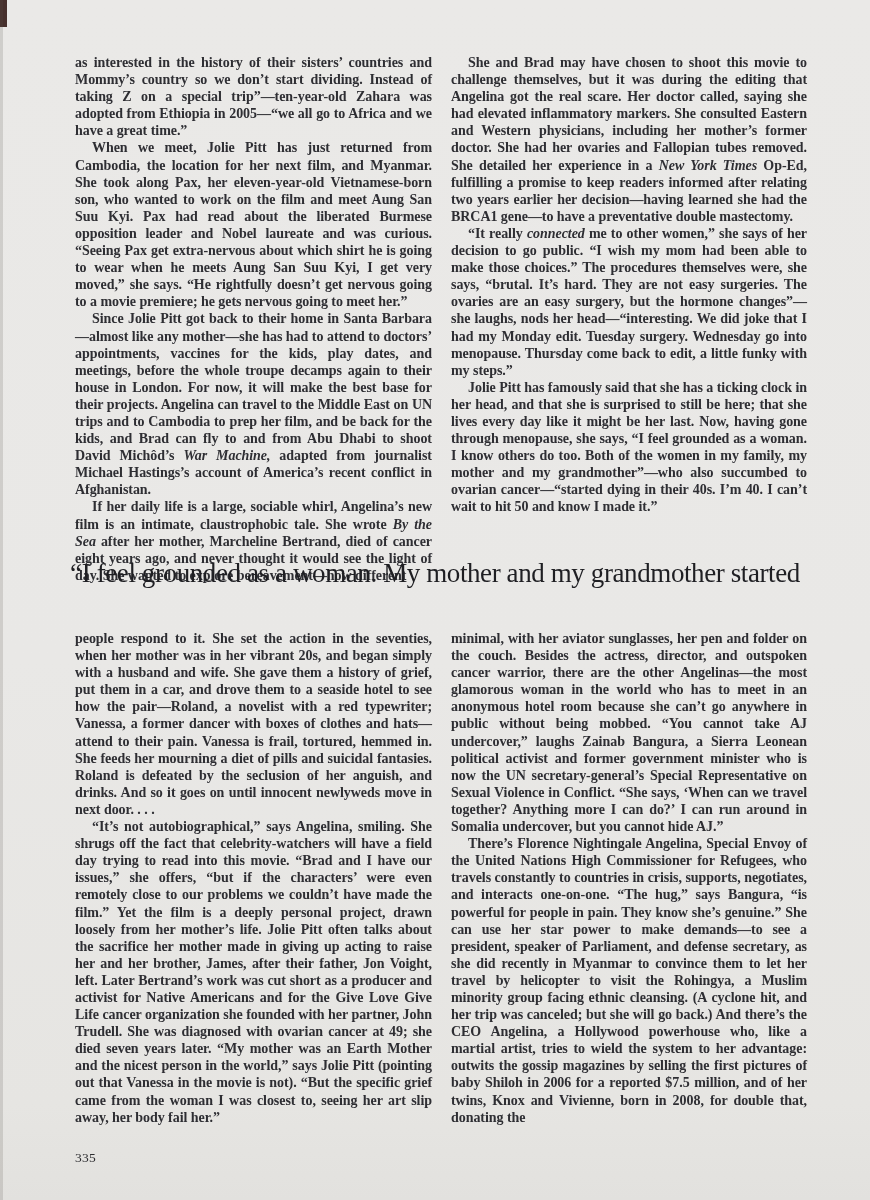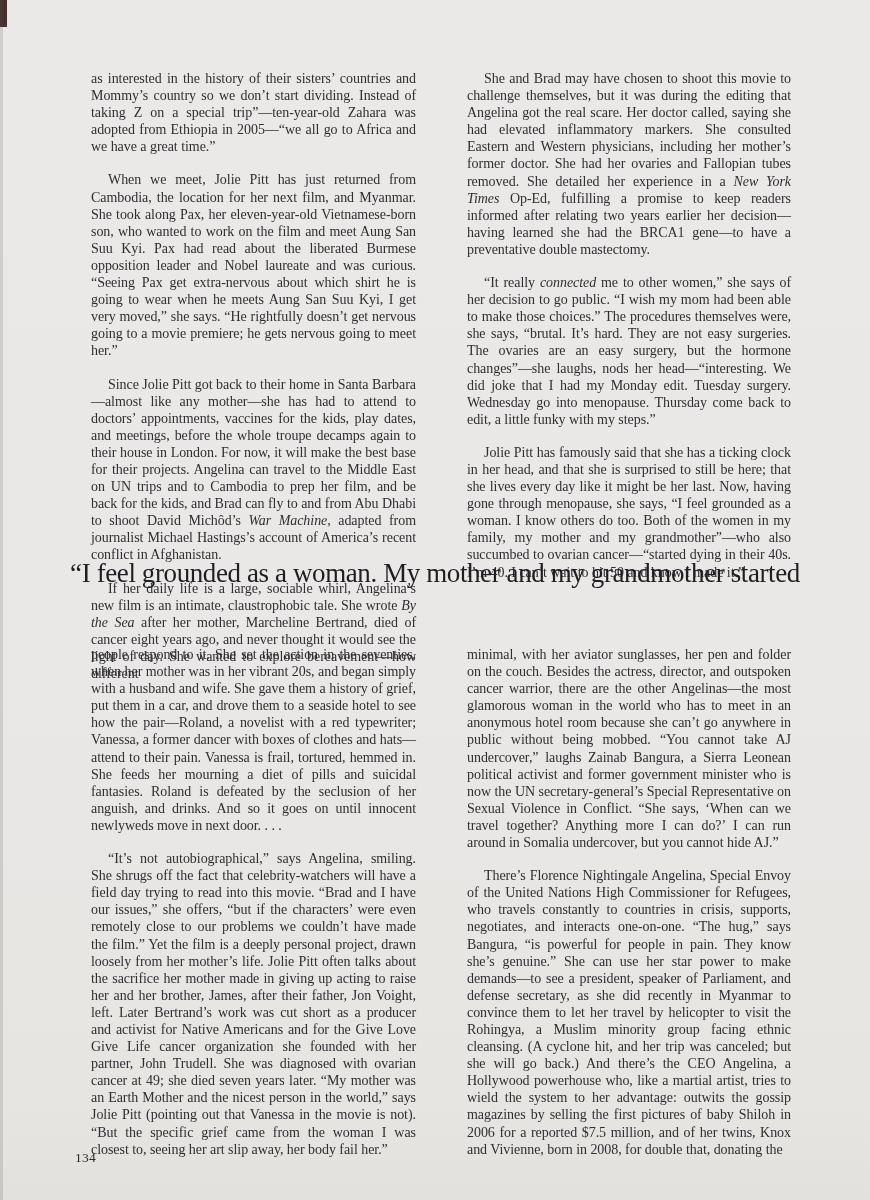--- a/index.html
+++ b/index.html
@@ -35,22 +35,23 @@
     background: rgba(90,85,80,0.18);
   }
   .col {
     position: absolute;
     text-align: justify;
     font-size: 14px;
     line-height: 17.1px;
     letter-spacing: -0.05px;
   }
   .col p.para {
-    margin: 16px;
+    margin: 0;
     padding: 0;
+    font-weight: bold;
   }
   .col p.para.indent {
     text-indent: 17px;
   }
   .italic { font-style: italic; }
   .col-top-left   { left: 75px;  top: 54px;  width: 357px; height: 500px; }
   .col-top-right  { left: 451px; top: 54px;  width: 356px; height: 500px; }
   .col-bot-left   { left: 75px;  top: 630px; width: 357px; height: 480px; }
   .col-bot-right  { left: 451px; top: 630px; width: 356px; height: 480px; }
   .pull-quote {
@@ -112,16 +113,16 @@
   <div class="col col-bot-left">
       <p class="para"><span>people respond to it. She set the action in the seventies, when her mother was in her vibrant 20s, and began simply with a husband and wife. She gave them a history of grief, put them in a car, and drove them to a seaside hotel to see how the pair—Roland, a novelist with a red typewriter; Vanessa, a former dancer with boxes of clothes and hats—attend to their pain. Vanessa is frail, tortured, hemmed in. She feeds her mourning a diet of pills and suicidal fantasies. Roland is defeated by the seclusion of her anguish, and drinks. And so it goes on until innocent newlyweds move in next door. . . .</span></p>
       <p class="para indent"><span>“It’s not autobiographical,” says Angelina, smiling. She shrugs off the fact that celebrity-watchers will have a field day trying to read into this movie. “Brad and I have our issues,” she offers, “but if the characters’ were even remotely close to our problems we couldn’t have made the film.” Yet the film is a deeply personal project, drawn loosely from her mother’s life. Jolie Pitt often talks about the sacrifice her mother made in giving up acting to raise her and her brother, James, after their father, Jon Voight, left. Later Bertrand’s work was cut short as a producer and activist for Native Americans and for the Give Love Give Life cancer organization she founded with her partner, John Trudell. She was diagnosed with ovarian cancer at 49; she died seven years later. “My mother was an Earth Mother and the nicest person in the world,” says Jolie Pitt (pointing out that Vanessa in the movie is not). “But the specific grief came from the woman I was closest to, seeing her art slip away, her body fail her.”</span></p>
     </div>
 
   <div class="col col-bot-right">
       <p class="para"><span>minimal, with her aviator sunglasses, her pen and folder on the couch. Besides the actress, director, and outspoken cancer warrior, there are the other Angelinas—the most glamorous woman in the world who has to meet in an anonymous hotel room because she can’t go anywhere in public without being mobbed. “You cannot take AJ undercover,” laughs Zainab Bangura, a Sierra Leonean political activist and former government minister who is now the UN secretary-general’s Special Representative on Sexual Violence in Conflict. “She says, ‘When can we travel together? Anything more I can do?’ I can run around in Somalia undercover, but you cannot hide AJ.”</span></p>
       <p class="para indent"><span>There’s Florence Nightingale Angelina, Special Envoy of the United Nations High Commissioner for Refugees, who travels constantly to countries in crisis, supports, negotiates, and interacts one-on-one. “The hug,” says Bangura, “is powerful for people in pain. They know she’s genuine.” She can use her star power to make demands—to see a president, speaker of Parliament, and defense secretary, as she did recently in Myanmar to convince them to let her travel by helicopter to visit the Rohingya, a Muslim minority group facing ethnic cleansing. (A cyclone hit, and her trip was canceled; but she will go back.) And there’s the CEO Angelina, a Hollywood powerhouse who, like a martial artist, tries to wield the system to her advantage: outwits the gossip magazines by selling the first pictures of baby Shiloh in 2006 for a reported $7.5 million, and of her twins, Knox and Vivienne, born in 2008, for double that, donating the</span></p>
     </div>
 
-  <div class="page-number">134</div>
+  <div class="page-number">335</div>
 
 
 </div>
 
 </body></html>

